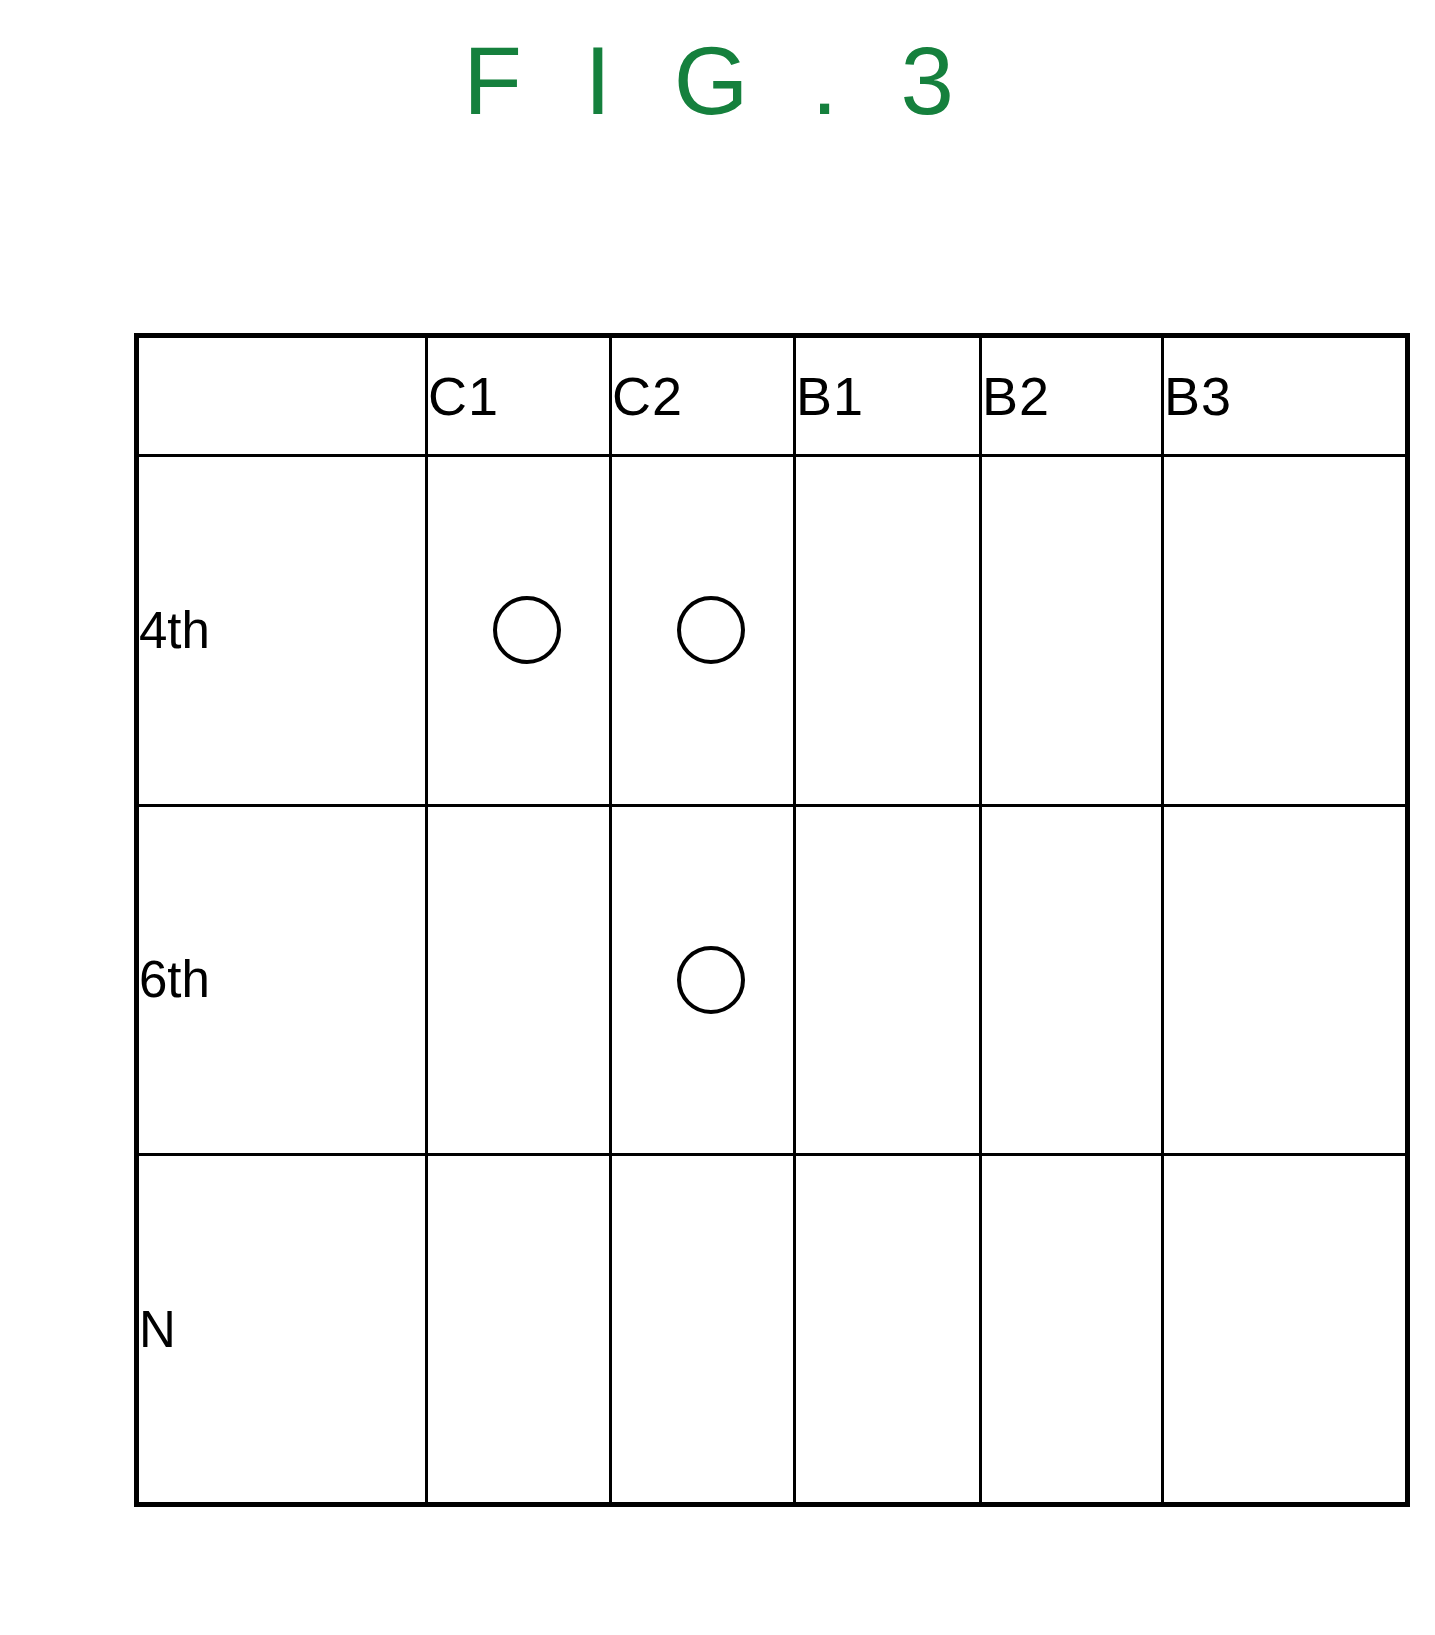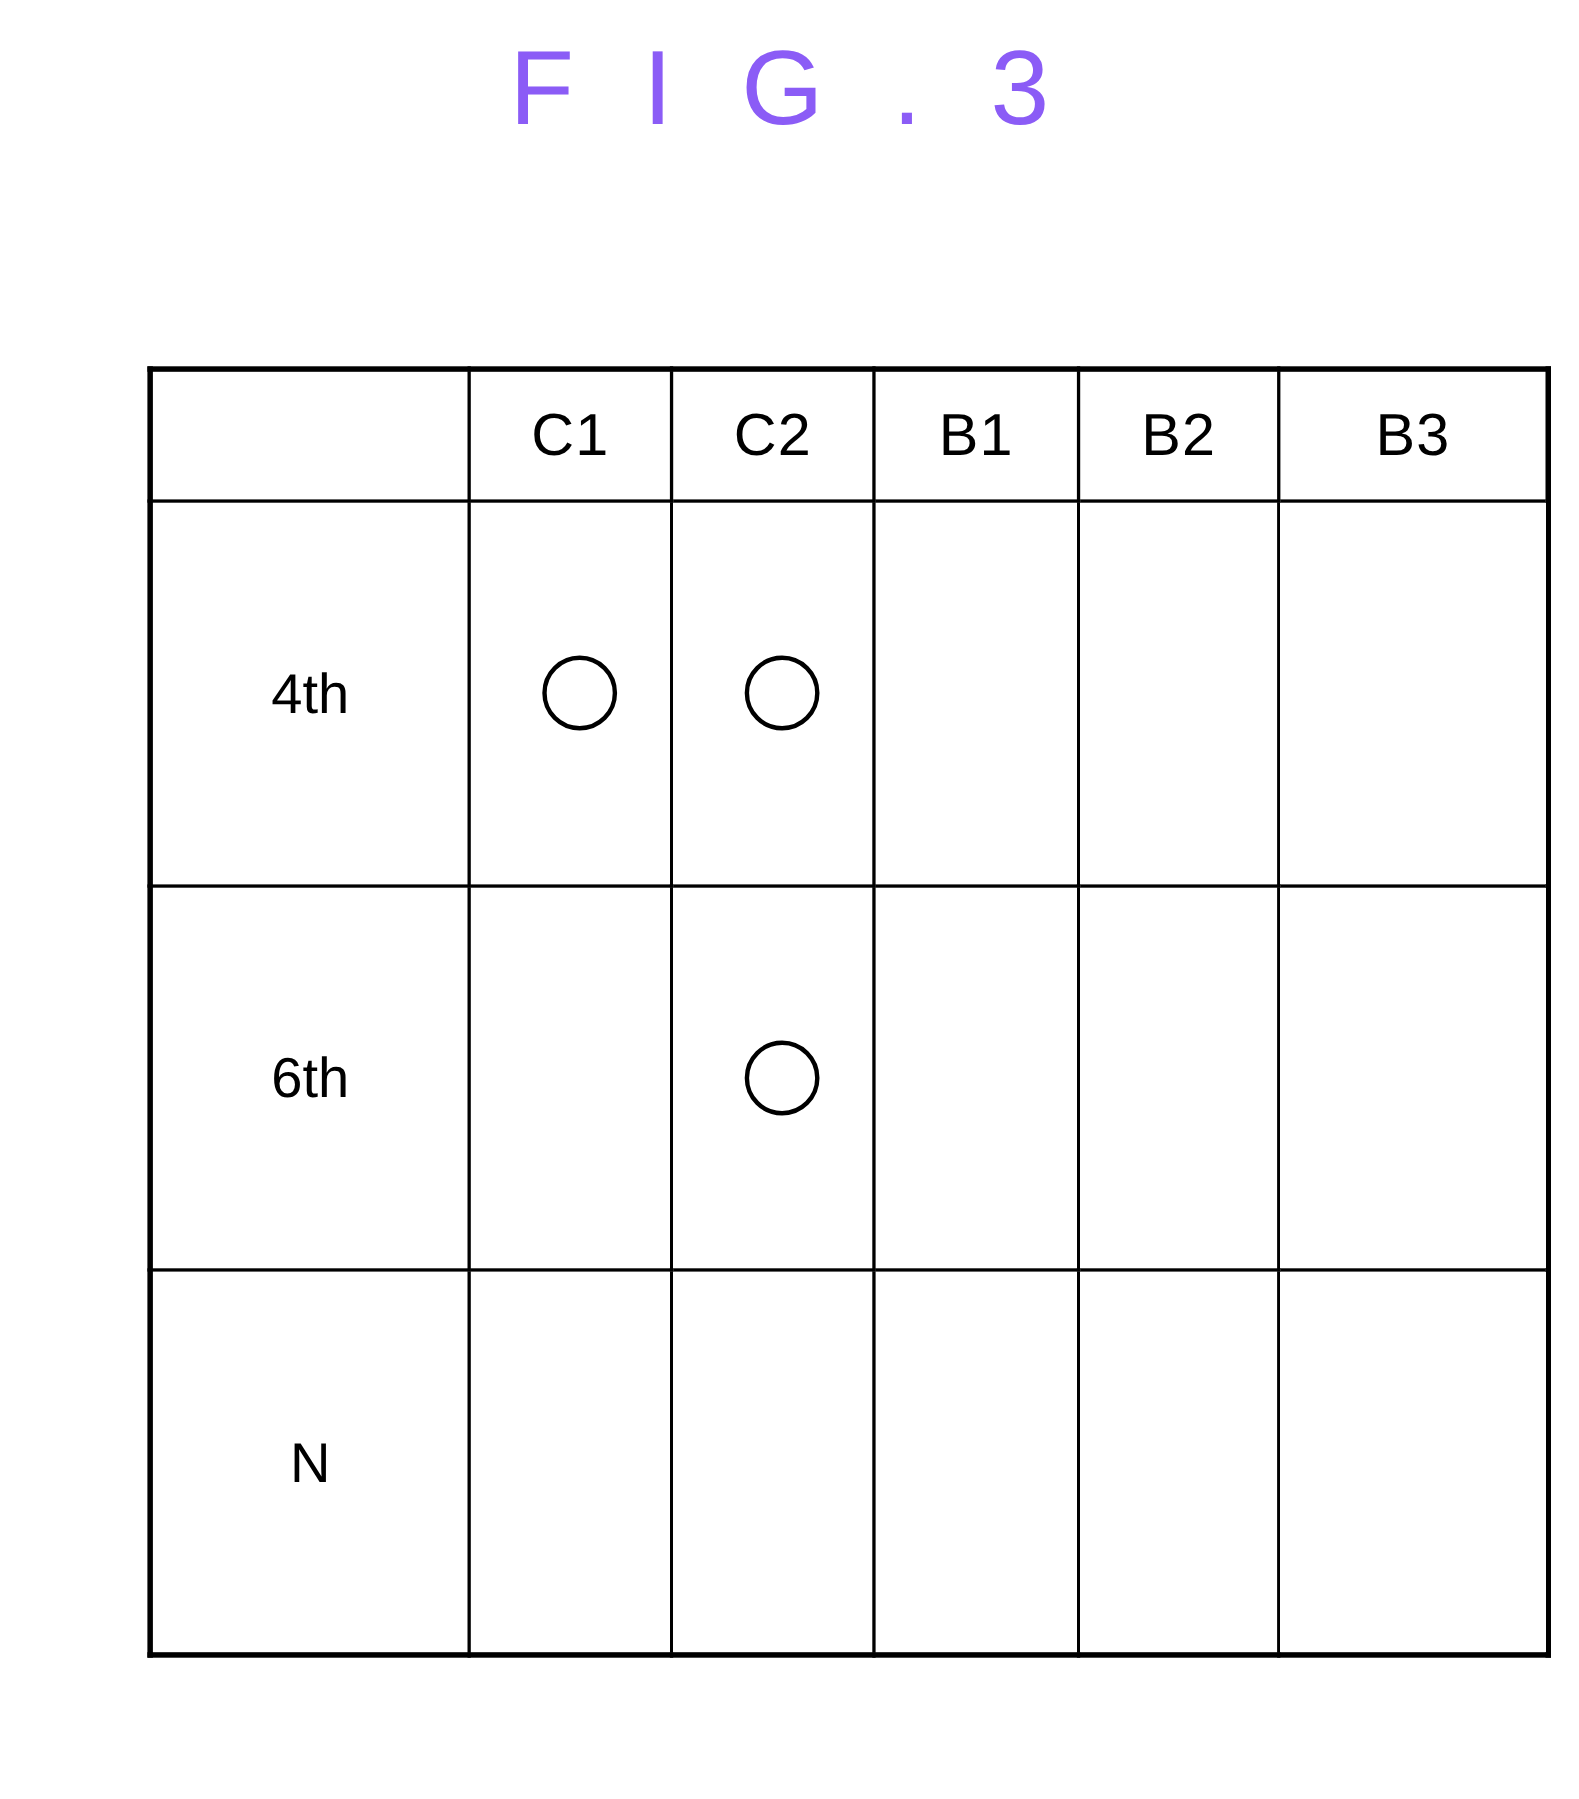--- a/index.html
+++ b/index.html
@@ -20,21 +20,21 @@
   #figure-title {
     position: absolute;
     top: 28px;
     left: 0;
     width: 1435px;
     text-align: center;
     font-size: 96px;
     font-weight: 400;
     letter-spacing: 18px;
     line-height: 1.1;
-    color: #8b5cf6;
+    color: #15803d;
     white-space: pre;
   }
 
   
   #engagement-table-wrap {
     position: absolute;
     left: 134px;
     top: 333px;
     width: 1251px;
     height: 1174px;
@@ -47,21 +47,21 @@
     height: 1174px;
     border: 5px solid #000000;
   }
 
   table.engagement-table td,
   table.engagement-table th {
     border: 3px solid #000000;
     padding: 0;
     margin: 0;
     vertical-align: middle;
-    text-align: center;
+    text-align: left;
     font-weight: 400;
     background: #ffffff;
   }
 
   
   col.col-label { width: 290px; }
   col.col-data  { width: 184px; }
   col.col-data-b1 { width: 186px; }
   col.col-data-b2 { width: 182px; }
   col.col-data-b3 { width: 245px; }

